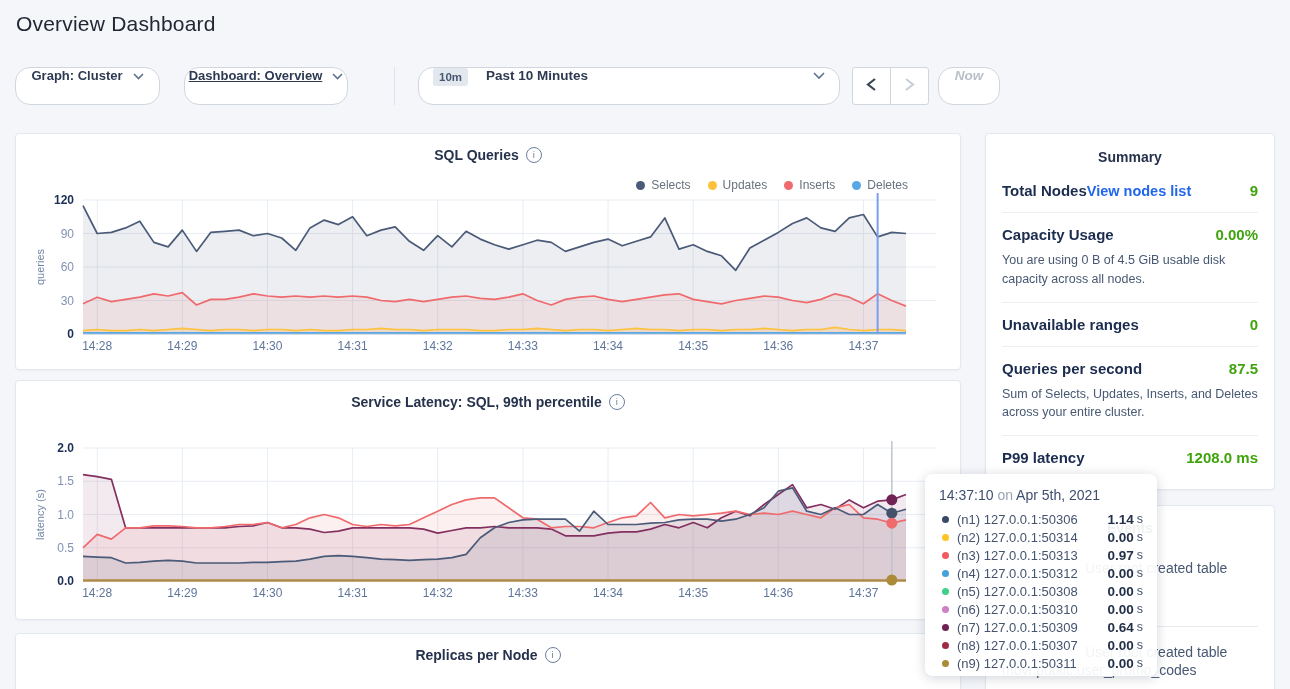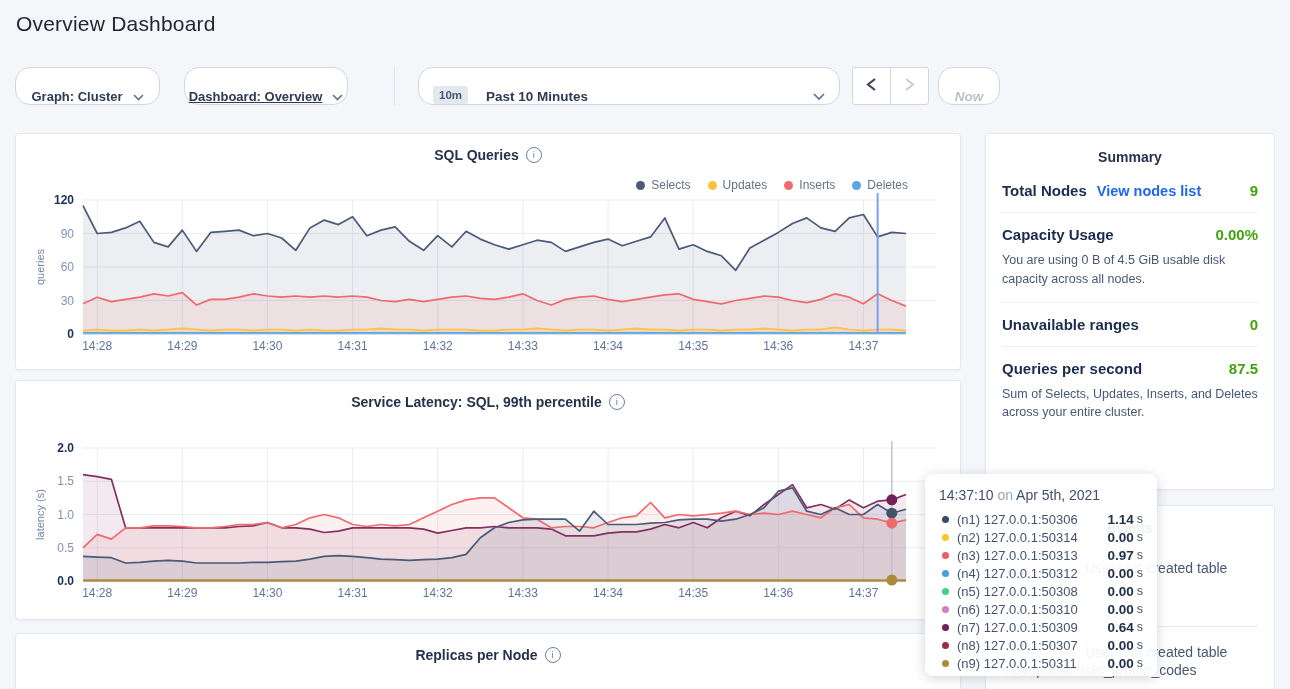--- a/index.html
+++ b/index.html
@@ -1,20 +1,20 @@
 <!DOCTYPE html>
 <html style="--page-bg: #f4f6fa; --accent-green: #3fa40c; --link-blue: #2166ee;"><head>
 <meta charset="utf-8">
 <style>
   html,body{margin:0;padding:0;font-family:"Liberation Sans",sans-serif;}
   .canvas{position:relative;width:1290px;height:689px;background:var(--page-bg,#f4f6fa);overflow:hidden;}
   .page-title{position:absolute;left:16px;top:12px;font-size:21px;font-weight:500;color:#222733;letter-spacing:.2px;}
   
   .btn{position:absolute;top:67px;height:38px;background:#fff;border:1px solid #cfd6de;border-radius:15px;
-       display:flex;align-items:flex-end;justify-content:center;gap:10px;font-size:13px;font-weight:bold;color:#2d3a52;box-sizing:border-box;cursor:pointer;}
+       display:flex;align-items:flex-start;justify-content:center;gap:10px;font-size:13px;font-weight:bold;color:#2d3a52;box-sizing:border-box;cursor:pointer;}
   .graph-btn{left:15px;width:145px;}
   .dash-btn{left:184px;width:164px;text-decoration:underline;}
   .toolbar-divider{position:absolute;left:394px;top:67px;width:1px;height:38px;background:#dde3ea;}
   .time-btn{left:418px;width:422px;justify-content:flex-start;padding:0 14px;}
   .time-badge{background:#e3e8ee;color:#475872;font-size:11.5px;font-weight:bold;padding:3px 6px;border-radius:3px;}
   .time-label{font-size:13.5px;margin-left:8px;}
   .time-btn .chev{margin-left:auto;}
   .nav-group{position:absolute;left:852px;top:67px;display:flex;}
   .nav-btn{width:39px;height:38px;background:#fff;border:1px solid #cfd6de;box-sizing:border-box;display:flex;align-items:center;justify-content:center;cursor:pointer;}
   .nav-btn.prev{border-radius:3px 0 0 3px;}
@@ -39,21 +39,21 @@
   .grid{stroke:#e8edf4;stroke-width:1;}
   .ytick{font-size:12px;fill:#8292b2;}
   .ytick-bold{font-size:12px;font-weight:bold;fill:#1b2f55;}
   .xtick{font-size:12px;fill:#5f759c;}
   .axis-title{font-size:11px;fill:#7186a6;}
   
   .summary-title{text-align:center;font-size:14px;font-weight:bold;color:#26324c;padding:15px 0 9px;}
   .srow{margin:0 16px;padding:13px 0;border-top:1px solid #eceff3;}
   .srow-line{display:flex;align-items:baseline;}
   .slabel{font-size:15px;font-weight:bold;color:#1b2c4f;}
-  .slink{font-size:14.5px;font-weight:bold;color:var(--link-blue,#2166ee);margin-left:10px;cursor:pointer;text-decoration:none;}
+  .slink{font-size:14.5px;font-weight:bold;color:var(--link-blue,#2166ee);cursor:pointer;text-decoration:none;}
   .sval{margin-left:auto;font-size:15px;font-weight:bold;color:var(--accent-green,#3fa40c);}
   .sdesc{font-size:12.5px;color:#475872;line-height:1.5;margin-top:8px;}
   
   .events-title{text-align:center;font-size:14px;font-weight:bold;color:#26324c;padding-top:14px;}
   .event-line{position:absolute;font-size:14px;color:#475872;white-space:nowrap;}
   .event-divider{position:absolute;left:16px;right:16px;top:120px;height:1px;background:#e7ebf0;}
   
   .tooltip{position:absolute;left:925px;top:474px;width:232px;height:202px;background:rgba(255,255,255,0.93);
            border-radius:8px;box-shadow:0 2px 12px rgba(50,60,80,0.22);z-index:10;padding:13px 14px;box-sizing:border-box;}
   .tt-head{font-size:14px;color:#3f4f6d;margin-bottom:7px;}
@@ -261,20 +261,26 @@
         <span class="sval">0</span>
       </div>
     </div>
     <div class="srow">
       <div class="srow-line">
         <span class="slabel">Queries per second</span>
         <span class="sval">87.5</span>
       </div>
       <div class="sdesc">Sum of Selects, Updates, Inserts, and Deletes across your entire cluster.</div>
     </div>
+    <div class="srow">
+      <div class="srow-line">
+        <span class="slabel">P99 latency</span>
+        <span class="sval">1208.0 ms</span>
+      </div>
+    </div>
   </div>
 
   <div class="card card-events">
     <div class="events-title">Events</div>
     <div class="event-line" style="top:54px;left:99px;">User root created table</div>
     <div class="event-divider"></div>
     <div class="event-line" style="top:138px;left:99px;">User root created table</div>
     <div class="event-line" style="top:156px;left:16px;">movr.public.user_promo_codes</div>
   </div>
 

